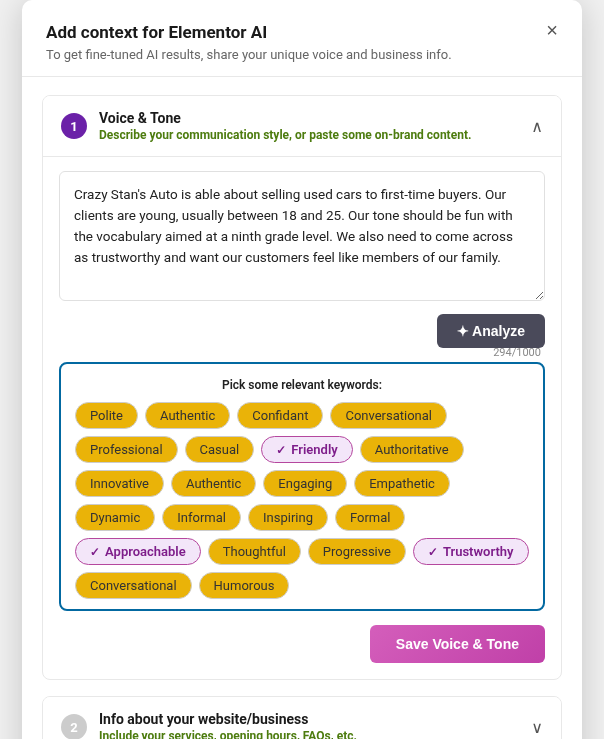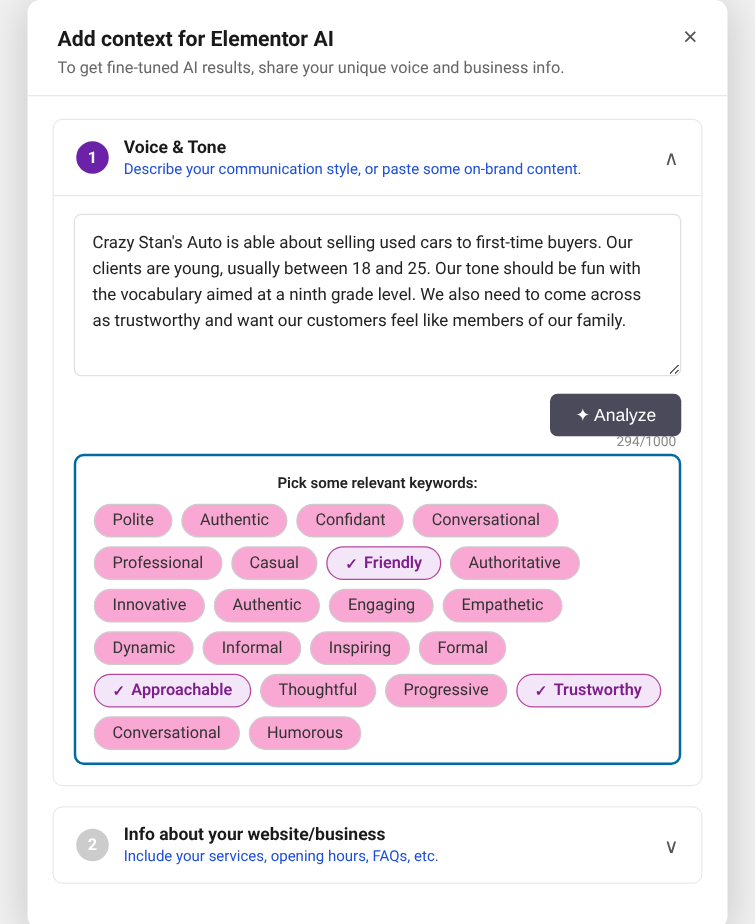--- a/index.html
+++ b/index.html
@@ -85,22 +85,23 @@
       background: #ccc;
       color: #fff;
     }
     .section-title-group .title {
       font-size: 14px;
       font-weight: 700;
       color: #1a1a1a;
     }
     .section-title-group .subtitle {
       font-size: 12px;
-      color: #1d4ed8;
+      color: #4d7c0f;
       margin-top: 2px;
+      font-weight: bold;
     }
     .chevron-icon {
       font-size: 16px;
       color: #555;
     }
     .section-content {
       padding: 0 16px 16px 16px;
       border-top: 1px solid #e8e8e8;
     }
     .text-area-wrapper {
@@ -125,21 +126,21 @@
       justify-content: flex-end;
       margin-top: 10px;
     }
     .analyze-btn {
       background: #4a4a5a;
       color: #fff;
       border: none;
       border-radius: 6px;
       padding: 9px 20px;
       font-size: 14px;
-      font-weight: 400;
+      font-weight: 700;
       cursor: pointer;
       display: flex;
       align-items: center;
       gap: 7px;
       text-align: center;
     }
     .keywords-box {
       border: 2px solid #0369a1;
       border-radius: 8px;
       padding: 14px 14px 10px 14px;
@@ -165,21 +166,21 @@
       flex-wrap: wrap;
       gap: 7px;
     }
     .keyword-tag {
       border: 1px solid #ccc;
       border-radius: 20px;
       padding: 5px 14px;
       font-size: 13px;
       color: #333;
       cursor: pointer;
-      background: #f9a8d4;
+      background: #eab308;
       display: flex;
       align-items: center;
       gap: 5px;
       user-select: none;
       white-space: nowrap;
     }
     .keyword-tag.selected {
       background: #f3e6f9;
       border-color: #b5479e;
       color: #7e1e8a;
@@ -314,20 +315,23 @@
               </div>
               <div class="keyword-tag">
                 <span>Conversational</span>
               </div>
               <div class="keyword-tag">
                 <span>Humorous</span>
               </div>
             </div>
         </div>
 
+        <div class="save-row">
+          <button class="save-btn">Save Voice &amp; Tone</button>
+        </div>
       </div>
     </div>
 
     <div class="second-section section-card">
       <div class="section-header">
         <div class="section-header-left">
           <div class="section-number inactive">2</div>
           <div class="section-title-group">
             <div class="title">Info about your website/business</div>
             <div class="subtitle">Include your services, opening hours, FAQs, etc.</div>

